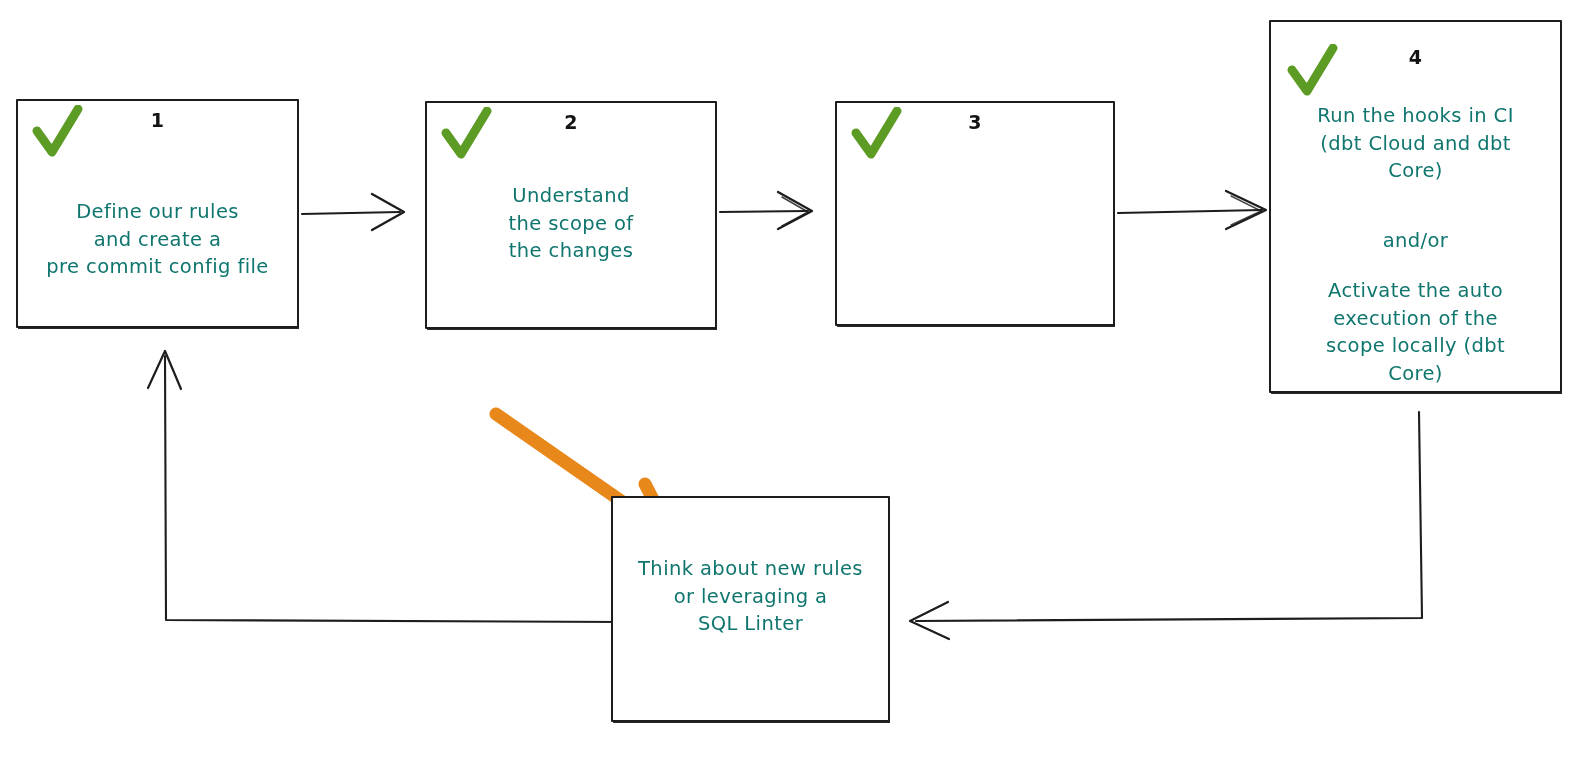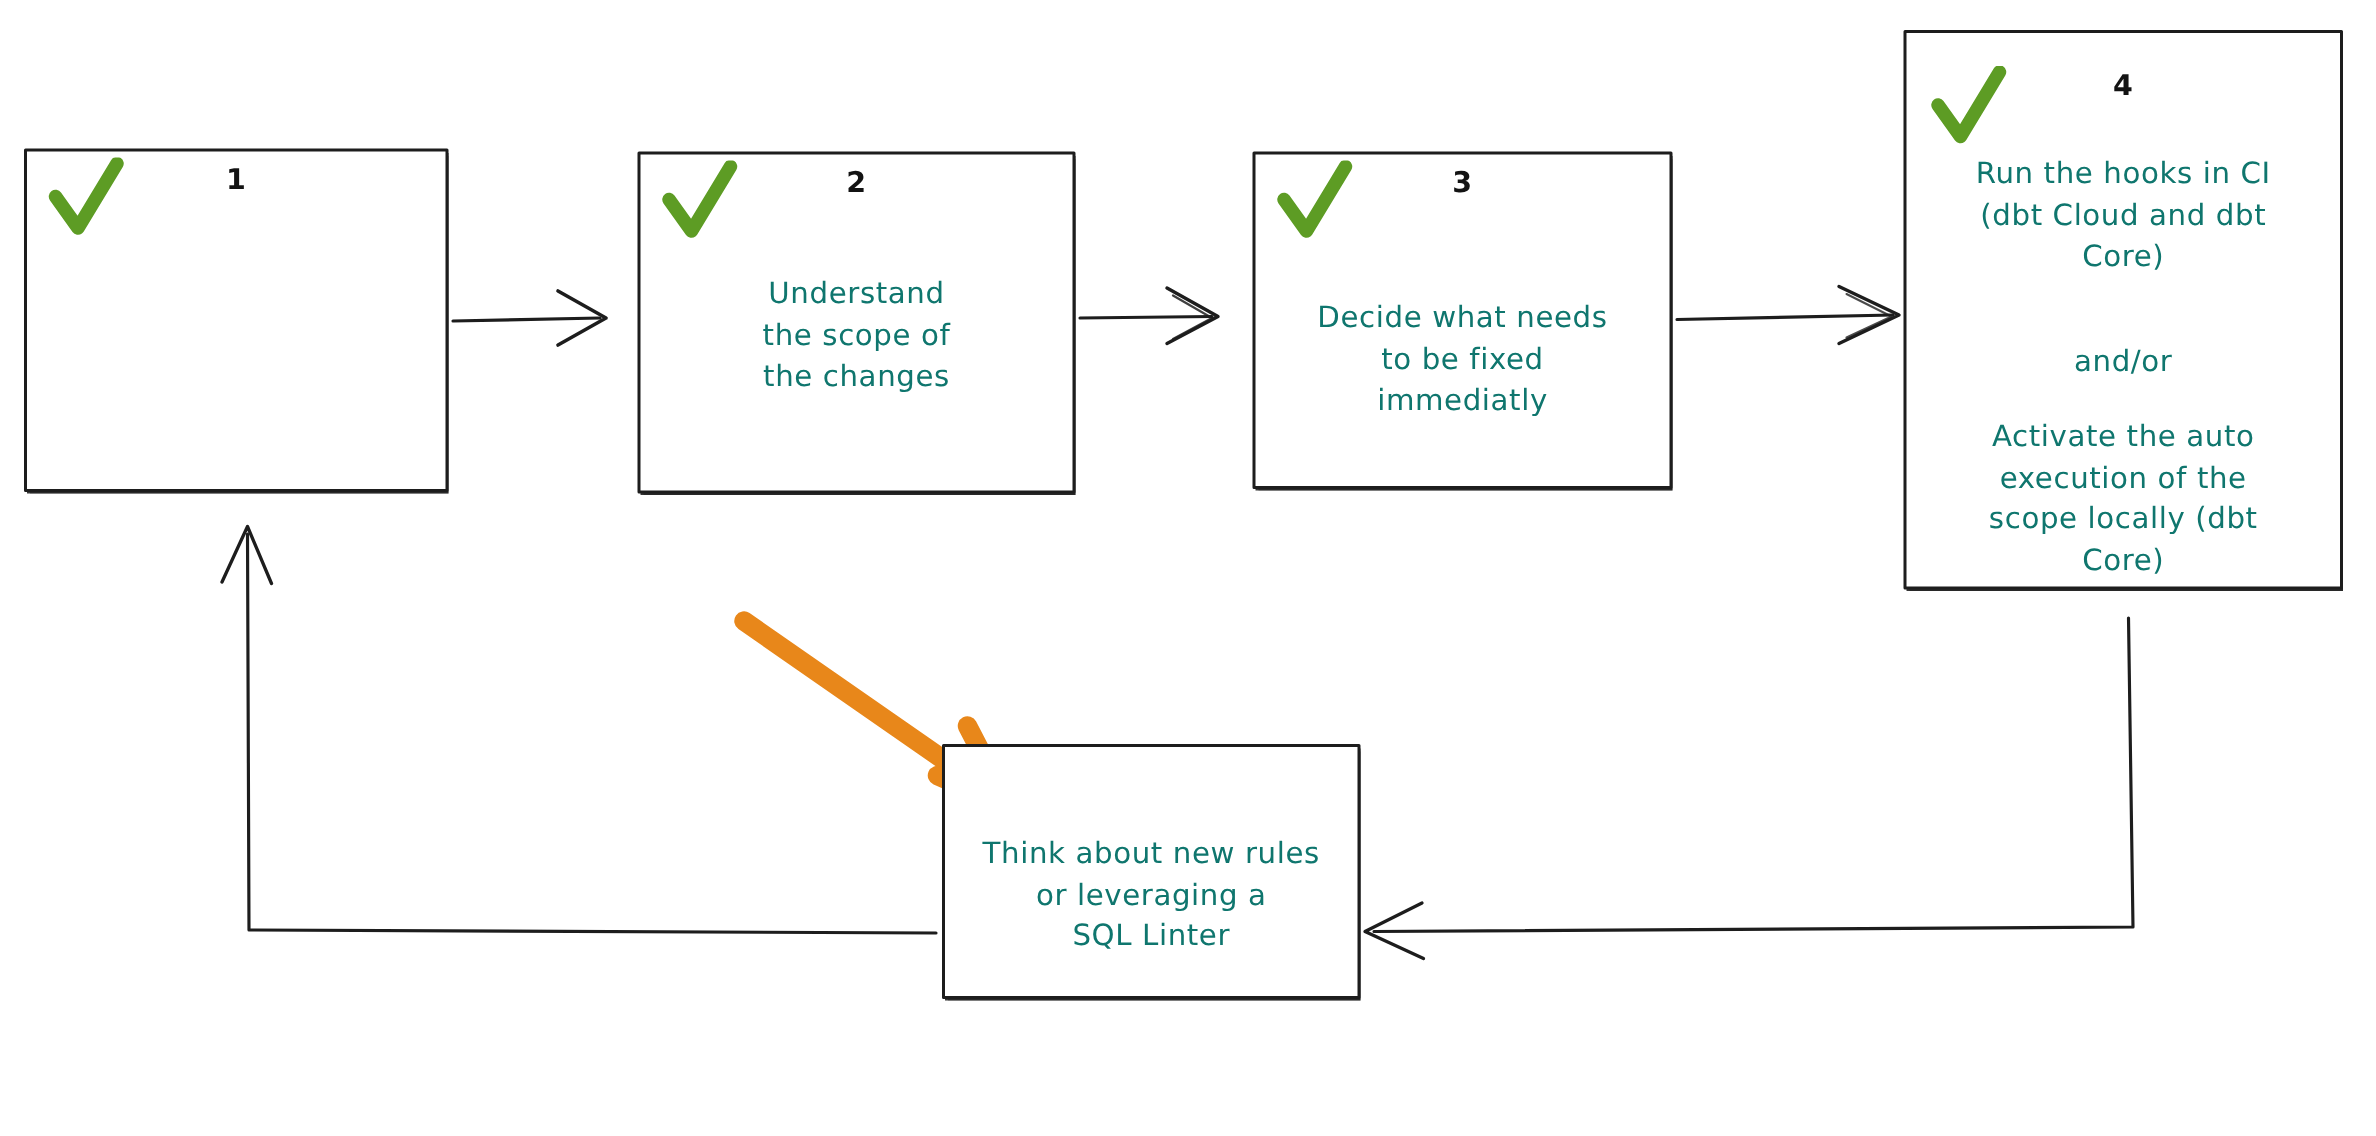--- a/index.html
+++ b/index.html
@@ -92,21 +92,21 @@
   #node-3 { left: 835px;  top: 101px; width: 280px; height: 225px; }
   #node-3 .node-text { top: 95px; }
 
   #node-4 { left: 1269px; top: 20px;  width: 293px; height: 373px; }
   #node-4 .check { top: 22px; left: 16px; }
   #node-4 .step-num { top: 24px; }
   #node-4 .node-text { top: 80px; }
   #node-4 .node-text.seg-b { top: 205px; }
   #node-4 .node-text.seg-c { top: 255px; }
 
-  #node-loop { left: 628px; top: 496px; width: 279px; height: 170px; }
+  #node-loop { left: 611px; top: 496px; width: 279px; height: 226px; }
   #node-loop .node-text { top: 57px; }
 
   
   #highlight {
     position: absolute;
     left: 470px;
     top: 392px;
     width: 230px;
     height: 165px;
     pointer-events: none;
@@ -156,20 +156,23 @@
       <path d="M175,92 L203,146"></path>
     </g>
   </svg>
 
   <div class="node" id="node-1">
     <div class="node-inner">
       <svg class="check" viewBox="0 0 52 58" xmlns="http://www.w3.org/2000/svg">
         <path d="M5,26 L20,47 L46,4" fill="none" stroke="#5d9c24" stroke-width="9" stroke-linecap="round" stroke-linejoin="round"></path>
       </svg>
       <div class="step-num">1</div>
+      <div class="node-text">Define our rules
+and create a
+pre commit config file</div>
     </div>
   </div>
 
   <div class="node" id="node-2">
     <div class="node-inner">
       <svg class="check" viewBox="0 0 52 58" xmlns="http://www.w3.org/2000/svg">
         <path d="M5,26 L20,47 L46,4" fill="none" stroke="#5d9c24" stroke-width="9" stroke-linecap="round" stroke-linejoin="round"></path>
       </svg>
       <div class="step-num">2</div>
       <div class="node-text">Understand
@@ -177,23 +180,20 @@
 the changes</div>
     </div>
   </div>
 
   <div class="node" id="node-3">
     <div class="node-inner">
       <svg class="check" viewBox="0 0 52 58" xmlns="http://www.w3.org/2000/svg">
         <path d="M5,26 L20,47 L46,4" fill="none" stroke="#5d9c24" stroke-width="9" stroke-linecap="round" stroke-linejoin="round"></path>
       </svg>
       <div class="step-num">3</div>
-      <div class="node-text">Decide what needs
-to be fixed
-immediatly</div>
     </div>
   </div>
 
   <div class="node" id="node-4">
     <div class="node-inner">
       <svg class="check" viewBox="0 0 52 58" xmlns="http://www.w3.org/2000/svg">
         <path d="M5,26 L20,47 L46,4" fill="none" stroke="#5d9c24" stroke-width="9" stroke-linecap="round" stroke-linejoin="round"></path>
       </svg>
       <div class="step-num">4</div>
       <div class="node-text seg-a">Run the hooks in CI

